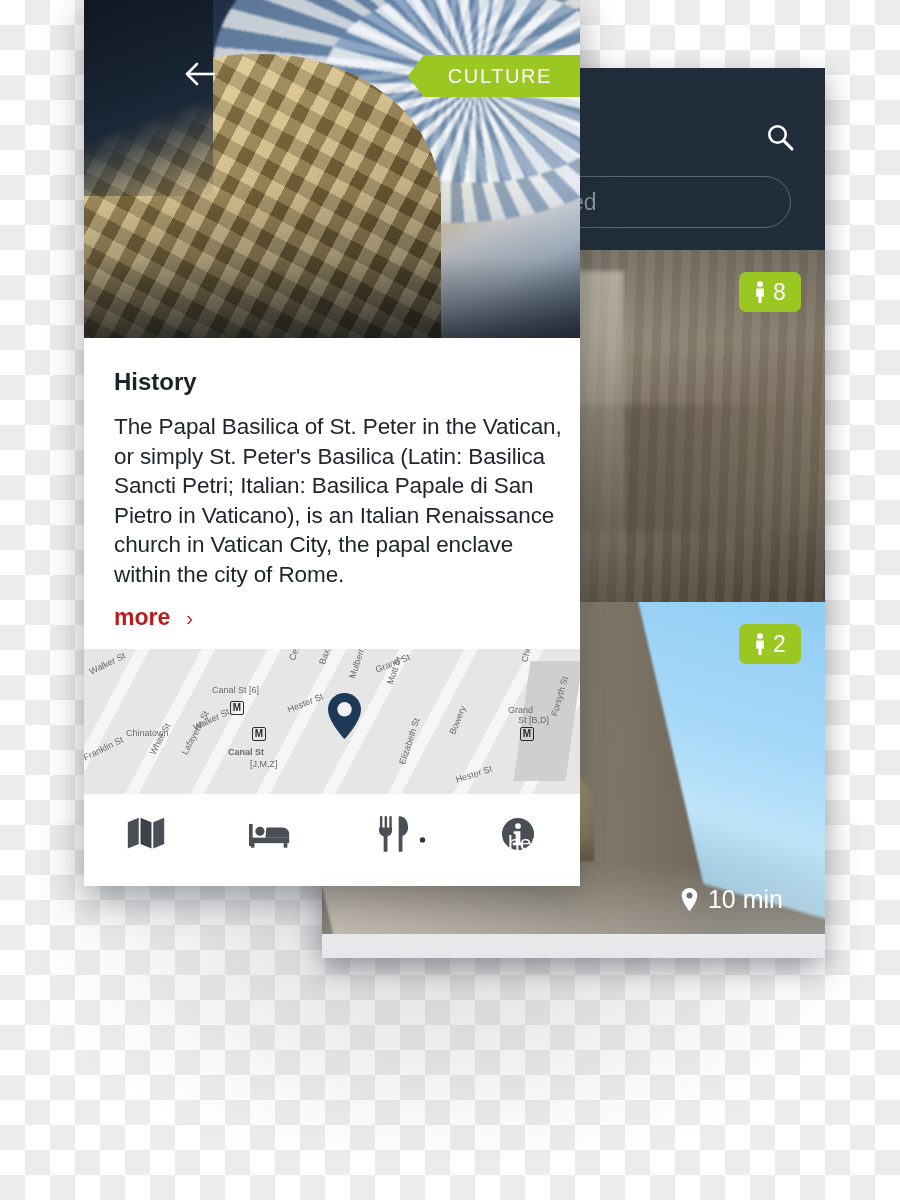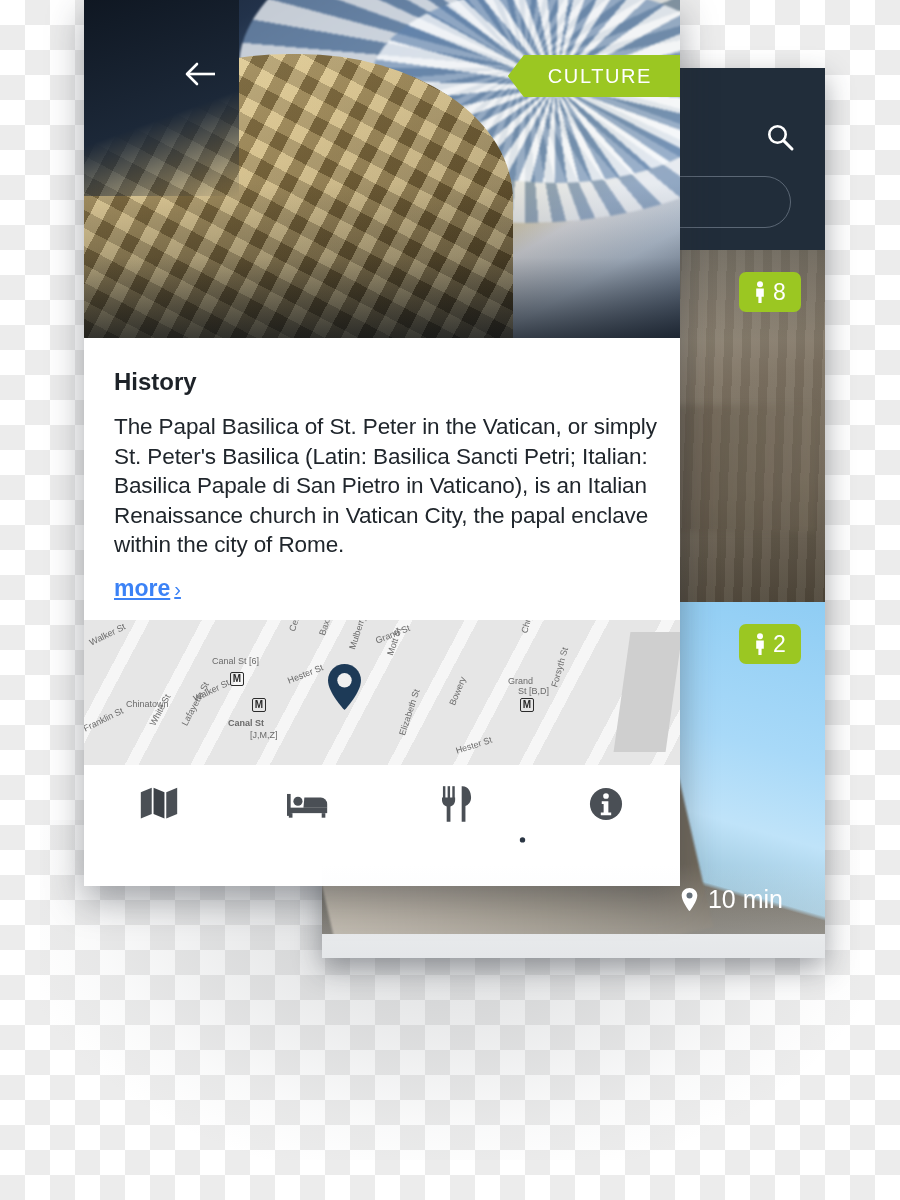--- a/index.html
+++ b/index.html
@@ -191,21 +191,21 @@
     position: absolute;
     left: 42%; bottom: 0;
     width: 26px; height: 62%;
     background: linear-gradient(180deg, #9b9f9f, #7e8283);
   }
 
   
   #front-card {
     position: absolute;
     left: 84px; top: 0px;
-    width: 596px; height: 886px;
+    width: 496px; height: 886px;
     background: #ffffff;
     box-shadow: 0 14px 34px rgba(40,45,55,0.40);
     overflow: hidden;
   }
 
   
   #hero {
     position: relative;
     height: 338px;
     overflow: hidden;
@@ -314,26 +314,25 @@
   }
   #history-text {
     font-size: 22.5px;
     line-height: 29.5px;
     color: #20262c;
     letter-spacing: -0.1px;
   }
   #more-link {
     display: inline-flex;
     align-items: baseline;
-    gap: 4px;
+    gap: 16px;
     margin-top: 15px;
-    color: #3b82f6;
+    color: #b91c1c;
     font-size: 23px;
     font-weight: 700;
-    text-decoration: underline;
   }
   #more-link .chev { font-weight: 400; font-size: 20px; }
 
   
   #mini-map {
     position: relative;
     margin-top: 18px;
     height: 145px;
     background: #f3f3f3;
     overflow: hidden;

